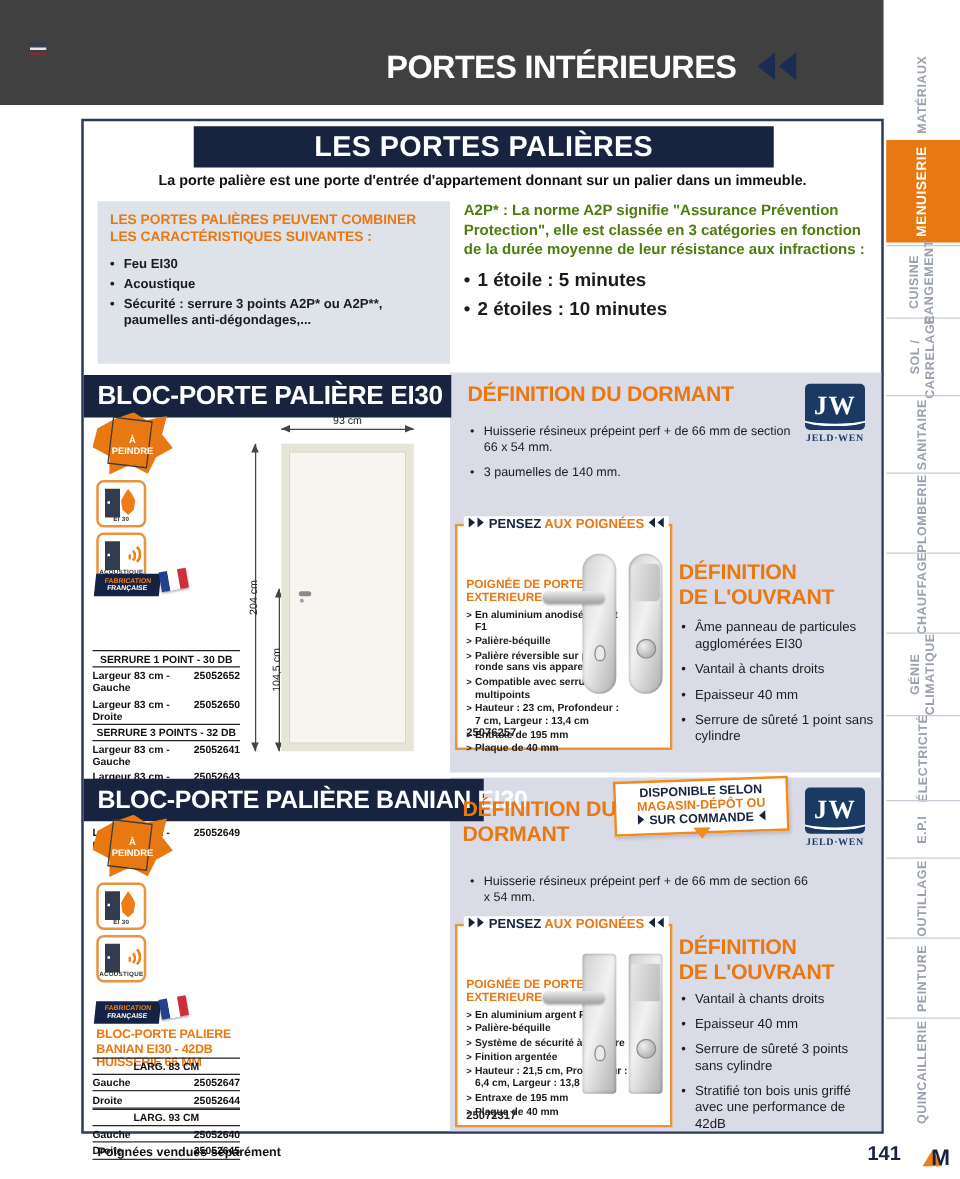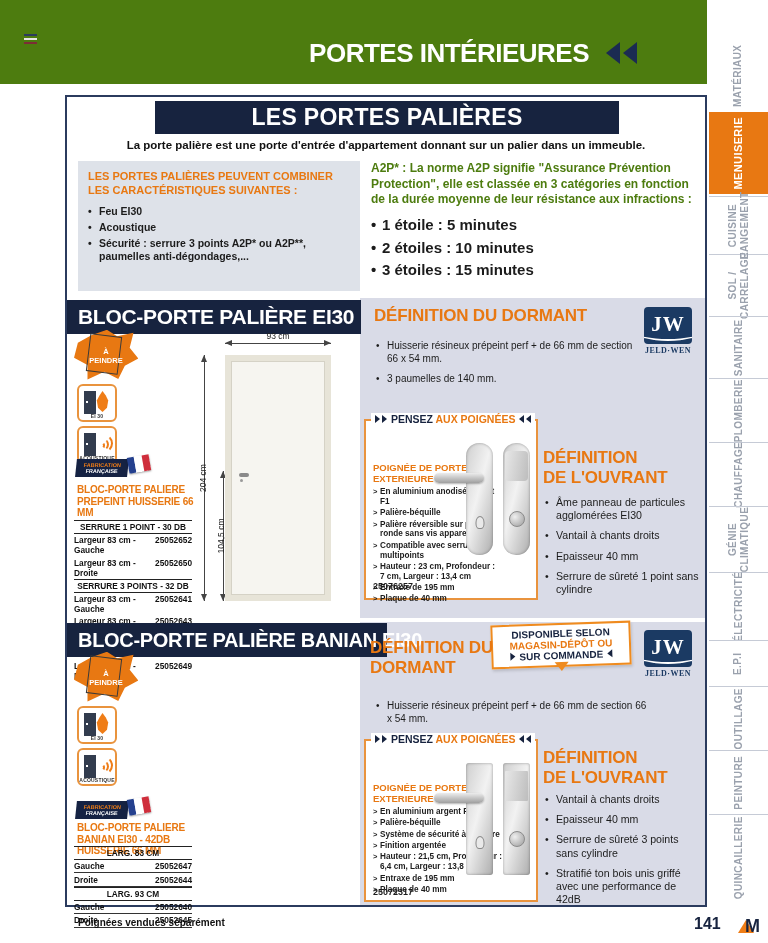--- a/index.html
+++ b/index.html
@@ -1,21 +1,21 @@
 <!DOCTYPE html>
 <html><head>
 <meta charset="utf-8">
 <style>
   * { margin:0; padding:0; box-sizing:border-box; }
   html,body { background:#fff; }
   body { font-family:"Liberation Sans", sans-serif; }
   #page { position:relative; width:768px; height:943px; background:#fff; overflow:hidden; }
 
   
-  .band { position:absolute; left:0; top:0; width:707px; height:84px; background:#4d7c0f; }
+  .band { position:absolute; left:0; top:0; width:707px; height:84px; background:#404040; }
   .menu-icon { position:absolute; left:24px; top:34px; width:13px; height:10px; display:flex; flex-direction:column; justify-content:space-between; }
   .menu-icon i { display:block; height:2.4px; }
   .menu-icon .s1 { background:#2b3b5e; } .menu-icon .s2 { background:#e6e6e6; } .menu-icon .s3 { background:#7c2d36; }
   .hdr-title { position:absolute; right:118px; top:38px; font-size:26px; font-weight:bold; color:#fff; letter-spacing:-0.5px; white-space:nowrap; }
   .hdr-chev { position:absolute; right:70px; top:42px; display:flex; gap:3px; }
   .hdr-chev b { width:0; height:0; border-top:11px solid transparent; border-bottom:11px solid transparent; border-right:14px solid #1b2b52; }
 
   
   .sidebar { position:absolute; left:707px; top:0; width:61px; height:943px; background:#fff; }
   .side-tab { position:absolute; left:2px; right:0; display:flex; align-items:center; justify-content:center; }
@@ -245,21 +245,20 @@
       <li>Acoustique</li>
       <li>Sécurité : serrure 3 points A2P* ou A2P**, paumelles anti-dégondages,...</li>
     </ul>
   </div>
 
   <div class="a2p">
     <h3>A2P* : La norme A2P signifie "Assurance Prévention Protection", elle est classée en 3 catégories en fonction de la durée moyenne de leur résistance aux infractions :</h3>
     <ul class="blist">
       <li>1 étoile : 5 minutes</li>
       <li>2 étoiles : 10 minutes</li>
-      <li>3 étoiles : 15 minutes</li>
     </ul>
   </div>
 
   <div class="panel panel1"></div>
   <div class="blk-banner b1">BLOC-PORTE PALIÈRE EI30</div>
 
   <div class="orange-h dorm1">DÉFINITION DU DORMANT</div>
   <ul class="blist dorm-bullets1">
     <li>Huisserie résineux prépeint perf + de 66 mm de section 66 x 54 mm.</li>
     <li>3 paumelles de 140 mm.</li>
@@ -296,21 +295,20 @@
         <span class="l1">FABRICATION</span>
         <span class="l2">FRANÇAISE</span>
       </div>
     <div class="flag">
         <i class="f-b"></i>
         <i class="f-w"></i>
         <i class="f-r"></i>
       </div>
   </div>
 
-  <div class="prod-title pt1">BLOC-PORTE PALIERE PREPEINT HUISSERIE 66 MM</div>
 
   <div class="ptable t1">
     <div class="thead">SERRURE 1 POINT - 30 DB</div>
     <div class="trow">
         <span>Largeur 83 cm - Gauche</span>
         <span>25052652</span>
       </div>
     <div class="trow">
         <span>Largeur 83 cm - Droite</span>
         <span>25052650</span>

